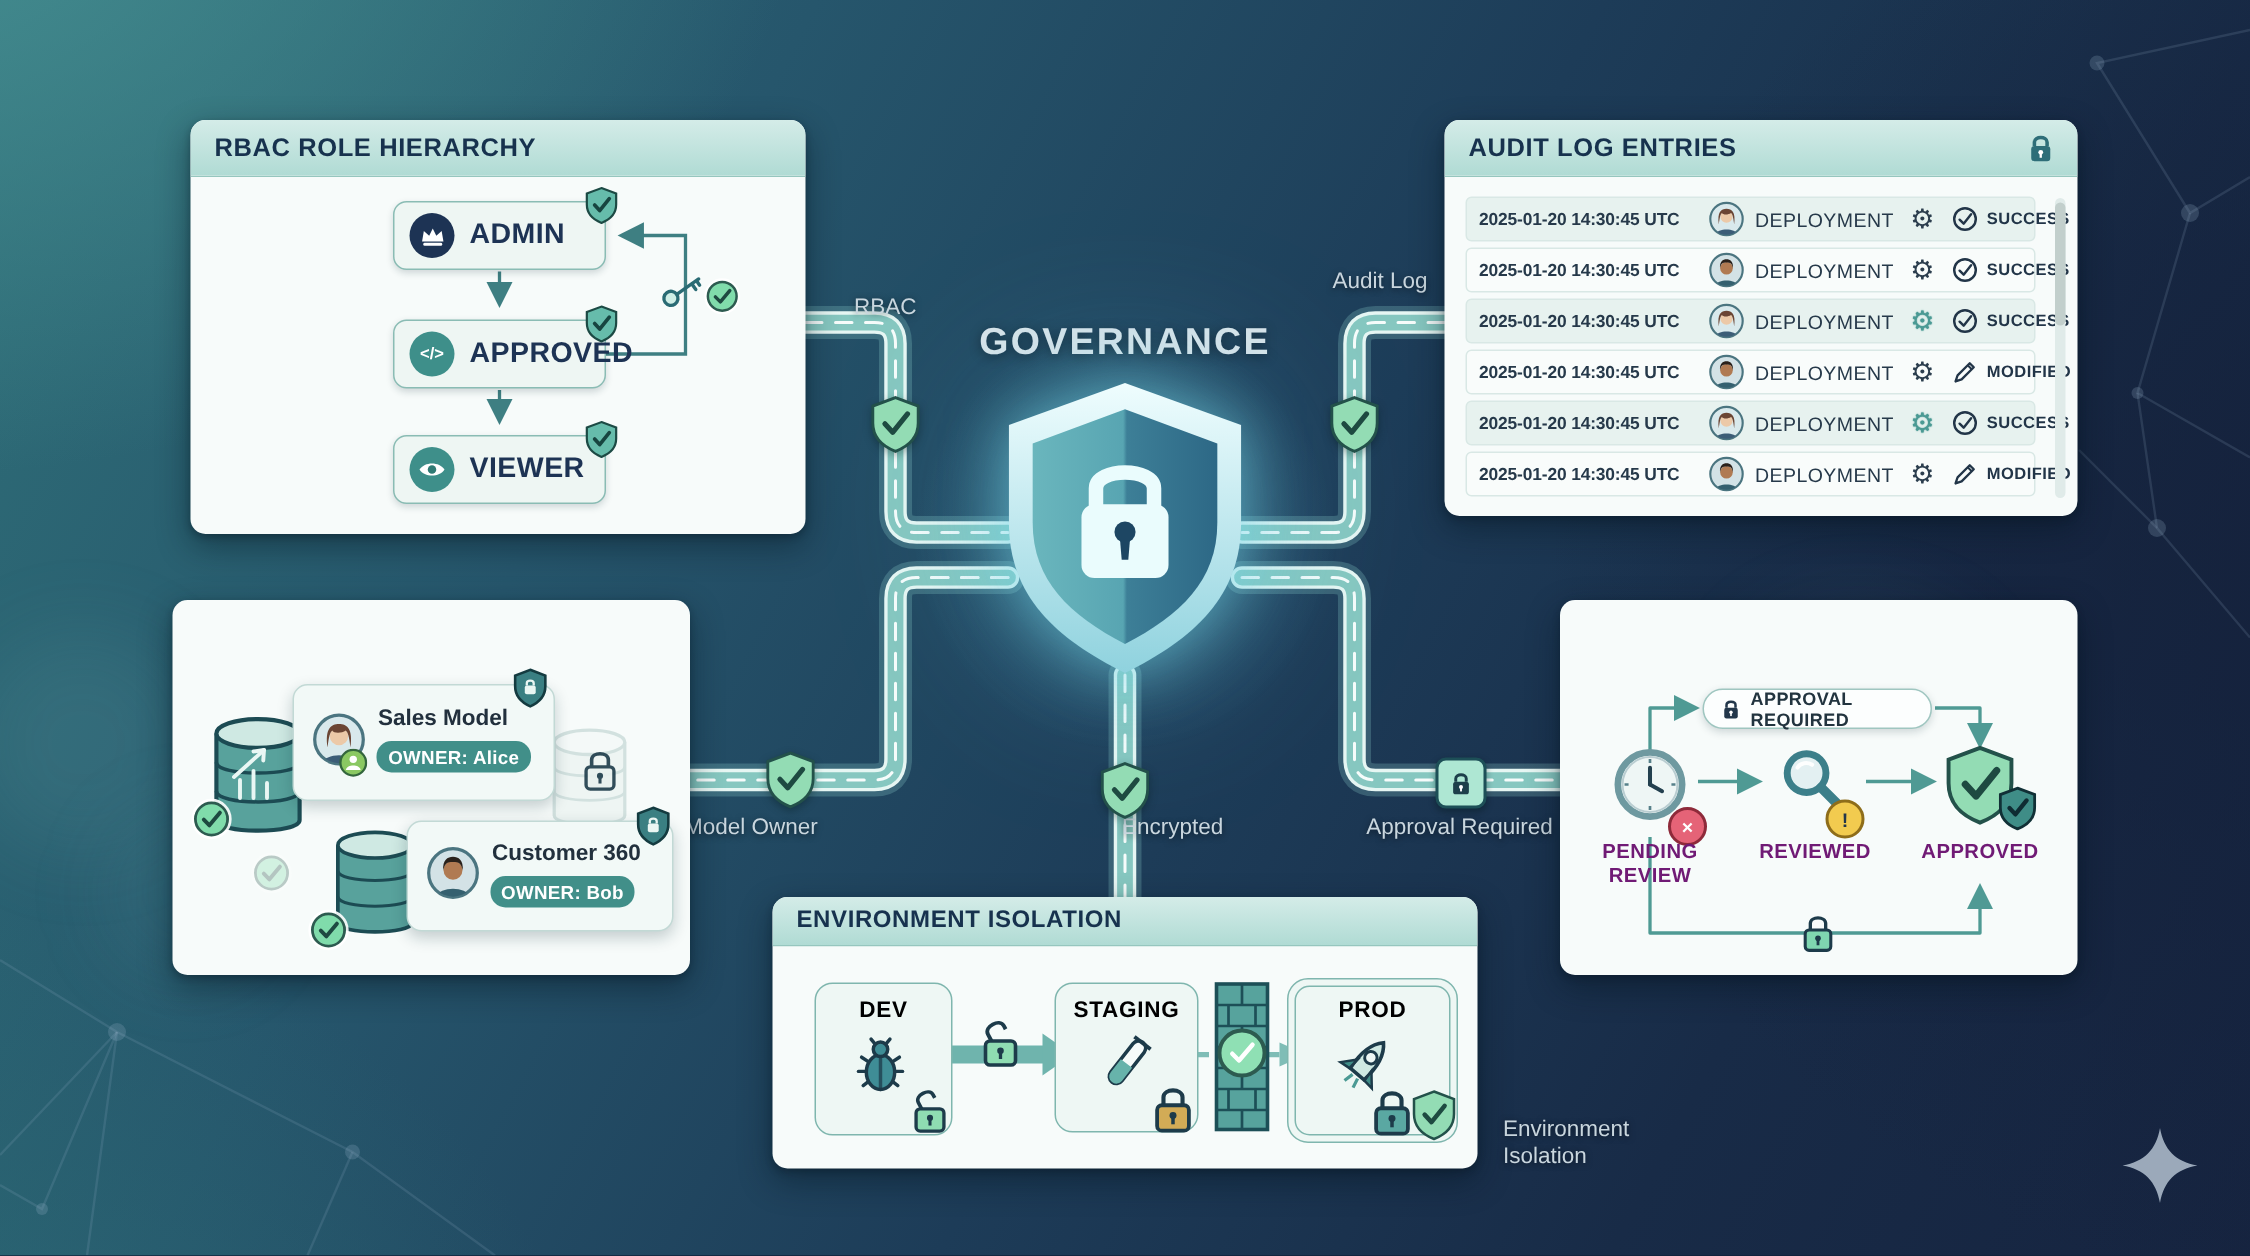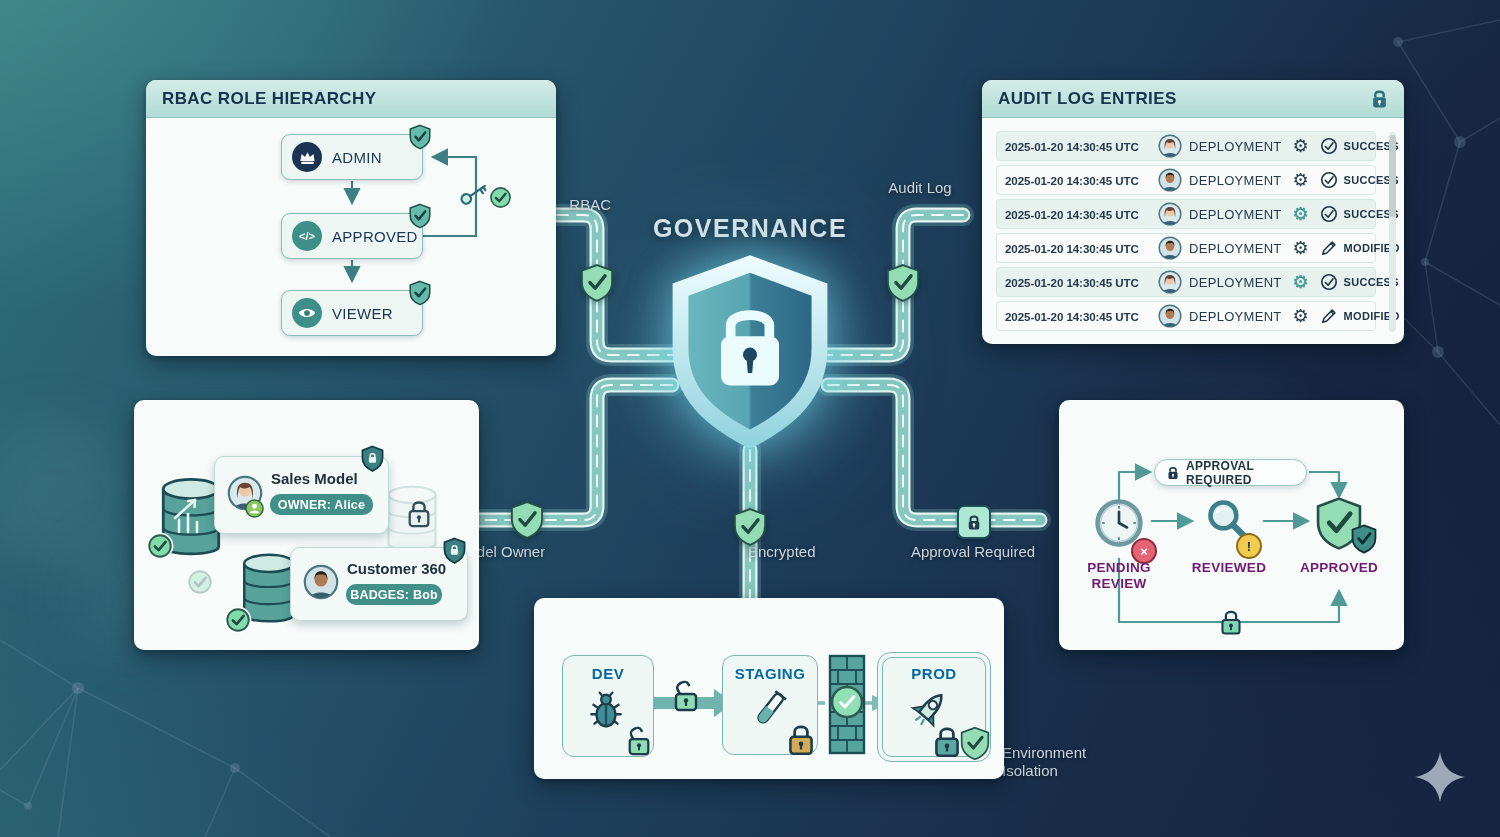--- a/index.html
+++ b/index.html
@@ -9,32 +9,32 @@
     background:
       radial-gradient(1100px 700px at -5% -8%, rgba(70,143,146,.95) 0%, rgba(70,143,146,0) 55%),
       radial-gradient(900px 650px at -10% 115%, rgba(43,106,116,.85) 0%, rgba(43,106,116,0) 60%),
       radial-gradient(1000px 800px at 112% 45%, rgba(20,32,58,.95) 0%, rgba(20,32,58,0) 65%),
       linear-gradient(118deg,#2f6f78 0%,#26566c 28%,#1d3c58 55%,#182b47 78%,#162440 100%);
   }
   .abs{position:absolute;}
   .bokeh{position:absolute;border-radius:50%;filter:blur(26px);pointer-events:none;}
   
   .panel{position:absolute;background:#f7fbfa;border-radius:10px;
-         box-shadow:0 8px 22px rgba(5,20,30,.45),0 2px 5px rgba(5,20,30,.3);margin-left:19px;}
+         box-shadow:0 8px 22px rgba(5,20,30,.45),0 2px 5px rgba(5,20,30,.3);}
   .panel-header{position:absolute;left:0;top:0;right:0;
          background:linear-gradient(#d4ece8,#b0dbd4);
          border-radius:10px 10px 0 0;border-bottom:1px solid #96c6be;
          display:flex;align-items:center;padding:0 16px;box-sizing:border-box;
          color:#17324e;font-weight:bold;letter-spacing:.4px;}
   
   .rolebox{position:absolute;width:142px;height:46px;background:#eef6f3;
          border:1.6px solid #8abcb4;border-radius:9px;display:flex;align-items:center;
          gap:10px;padding-left:10px;box-sizing:border-box;box-shadow:0 2px 5px rgba(20,50,60,.18);}
   .roleicon{width:30px;height:30px;border-radius:50%;display:flex;align-items:center;justify-content:center;flex:0 0 30px;}
-  .rolename{font-size:15px;font-weight:normal;color:#1d3354;letter-spacing:.3px;}
+  .rolename{font-size:19px;font-weight:bold;color:#1d3354;letter-spacing:.3px;}
   .roleshield{position:absolute;width:22px;height:26px;}
   
   .arow{position:absolute;left:14px;width:380px;height:30px;border:1px solid #d9e8e5;border-radius:4px;
         display:flex;align-items:center;padding:0 8px;box-sizing:border-box;gap:7px;}
   .arow.odd{background:#e7f2ef;}
   .arow.even{background:#f9fcfb;}
   .ts{flex:0 0 146px;font-size:11.6px;font-weight:bold;color:#26394a;letter-spacing:-0.1px;}
   .av{width:24px;height:24px;flex:0 0 24px;}
   .act{flex:0 0 92px;font-size:13px;font-weight:normal;color:#26394a;letter-spacing:.3px;}
   .gear{flex:0 0 24px;text-align:center;font-size:18px;line-height:18px;color:#2c3e4e;}
@@ -64,21 +64,21 @@
         display:flex;align-items:center;gap:7px;padding:0 12px;box-sizing:border-box;
         box-shadow:0 2px 6px rgba(15,45,55,.18);}
   .apill-text{font-size:12px;font-weight:bold;color:#22343f;letter-spacing:.3px;}
   .steplabel{position:absolute;text-align:center;font-size:13.5px;font-weight:bold;color:#701a75;
         letter-spacing:.3px;line-height:16px;}
   .minibadge{position:absolute;width:22px;height:22px;border-radius:50%;display:flex;align-items:center;
         justify-content:center;font-weight:bold;font-size:13px;}
   
   .envbox{position:absolute;background:#eef7f4;border:1.8px solid #7fb6ae;border-radius:12px;}
   .envname{position:absolute;top:9px;left:0;right:0;text-align:center;font-size:15px;
-        font-weight:bold;color:#0369a1;letter-spacing:.5px;}
+        font-weight:bold;color:#000000;letter-spacing:.5px;}
   .sparkle{position:absolute;}
 </style>
 </head>
 <body>
 
 <div id="canvas">
 
   <svg width="0" height="0" style="position:absolute" aria-hidden="true">
     <defs>
       <symbol id="sym-roadshield" viewBox="0 0 36 42">
@@ -530,21 +530,21 @@
       <svg class="abs" style="left:146px;top:-12px;width:23px;height:27px">
           <use href="#sym-cardshield"></use>
         </svg>
     </div>
 
     <div class="mcard" style="left:156px;top:147px;width:176px;height:72px">
       <svg class="abs" style="left:12px;top:16px;width:36px;height:36px">
           <use href="#sym-man"></use>
         </svg>
       <div class="mtitle" style="left:56px;top:12px">Customer 360</div>
-      <div class="mpill" style="left:55px;top:36px;width:96px;height:21px">BADGES: Bob</div>
+      <div class="mpill" style="left:55px;top:36px;width:96px;height:21px">OWNER: Bob</div>
       <svg class="abs" style="left:152px;top:-11px;width:23px;height:27px">
           <use href="#sym-cardshield"></use>
         </svg>
     </div>
   </div>
 
   <div class="panel" style="left:1040px;top:400px;width:345px;height:250px">
     <svg class="abs" style="left:0;top:0;width:345px;height:250px;pointer-events:none" viewBox="0 0 345 250">
       <defs>
         <marker id="arwA" markerWidth="9" markerHeight="9" refX="6.5" refY="4" orient="auto">
@@ -589,20 +589,23 @@
     </div>
     <div class="steplabel" style="left:232px;top:160px;width:96px">
       <span>APPROVED</span>
     </div>
     <svg class="abs" style="left:160px;top:208px;width:24px;height:29px;color:#7fd6b0">
         <use href="#sym-padlock-closed"></use>
       </svg>
   </div>
 
   <div class="panel" style="left:515px;top:598px;width:470px;height:181px">
+    <div class="panel-header" style="height:33px;font-size:16px">
+      <span>ENVIRONMENT ISOLATION</span>
+    </div>
     <svg class="abs" style="left:0;top:0;width:470px;height:181px;pointer-events:none" viewBox="0 0 470 181">
       <rect x="118" y="99" width="64" height="12" fill="#6fb4ad"></rect>
       <path d="M180 91 L200 105 L180 119 Z" fill="#6fb4ad"></path>
       <path d="M282 105 H338" stroke="#7fbdb6" stroke-width="3.5" stroke-dasharray="9 7" fill="none"></path>
       <path d="M338 97 L356 105 L338 113 Z" fill="#7fbdb6"></path>
 
       <g>
         <rect x="296" y="58" width="34" height="97" fill="#57a39d" stroke="#1d4f57" stroke-width="2.4"></rect>
         <g stroke="#1d4f57" stroke-width="1.8">
           <path d="M296 72 H330 M296 86 H330 M296 100 H330 M296 114 H330 M296 128 H330 M296 142 H330"></path>

